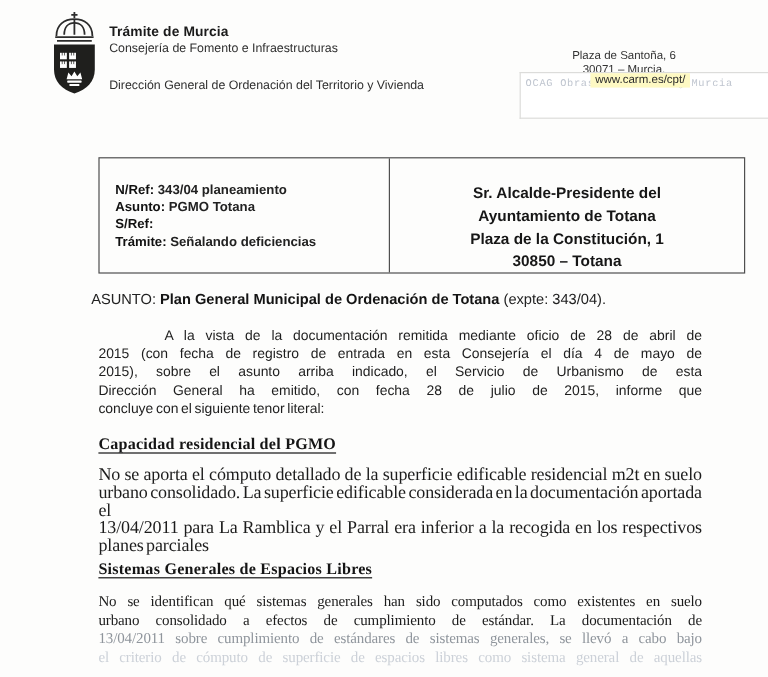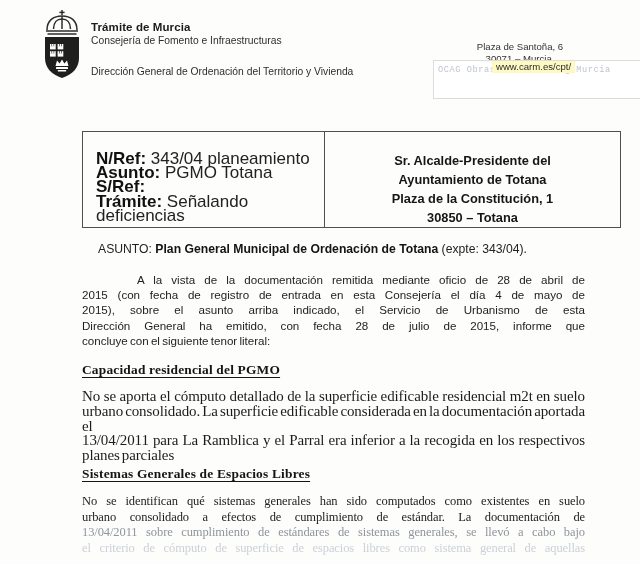--- a/index.html
+++ b/index.html
@@ -36,27 +36,27 @@
     position:absolute;left:492px;top:61px;
     font-size:9.6px;color:#2b2b2b;background:#fef9c3;padding:0 4px 1px 4px;
   }
 
   
   .ref-box{
     position:absolute;left:82px;top:131px;width:537px;height:95px;
     border:1.5px solid #4f4f4f;display:flex;
   }
   .ref-left{width:242px;border-right:1.5px solid #4f4f4f;box-sizing:border-box;
-    padding:20px 0 0 13px;font-size:17px;line-height:14.2px;color:#222;}
+    padding:20px 0 0 13px;font-size:11px;line-height:14.2px;color:#222;font-weight:bold;}
   .ref-left b{color:#111;}
   .ref-right{flex:1;text-align:center;padding-top:19px;
     font-weight:bold;font-size:12.8px;line-height:19px;color:#161616;}
 
   
-  .subject{position:absolute;left:98px;top:242px;width:520px;font-size:12.2px;color:#222;}
+  .subject{position:absolute;left:76px;top:242px;width:520px;font-size:12.2px;color:#222;}
   .subject b{color:#141414;}
 
   
   .para{position:absolute;left:82px;width:503px;}
   .jline{
     text-align:justify;text-align-last:justify;
     white-space:normal;overflow:hidden;
   }
   .lastline{text-align:left;text-align-last:left;}
 

